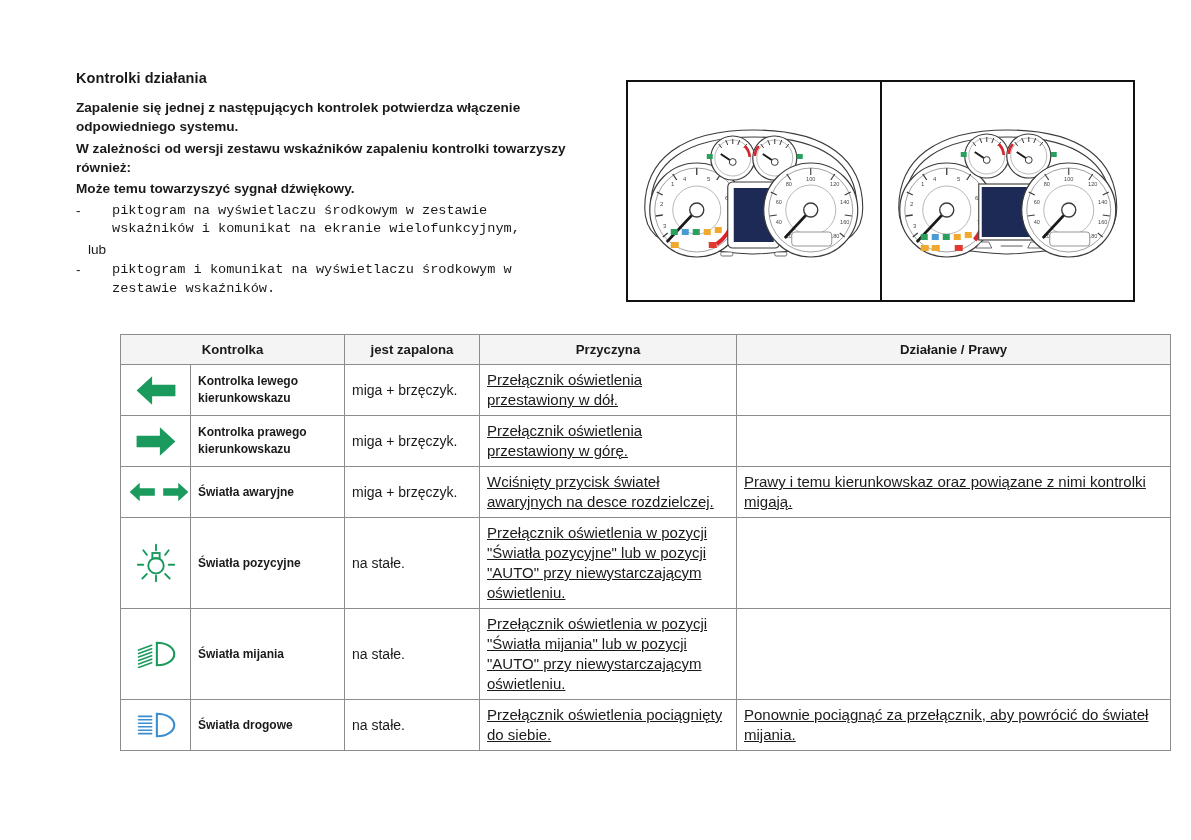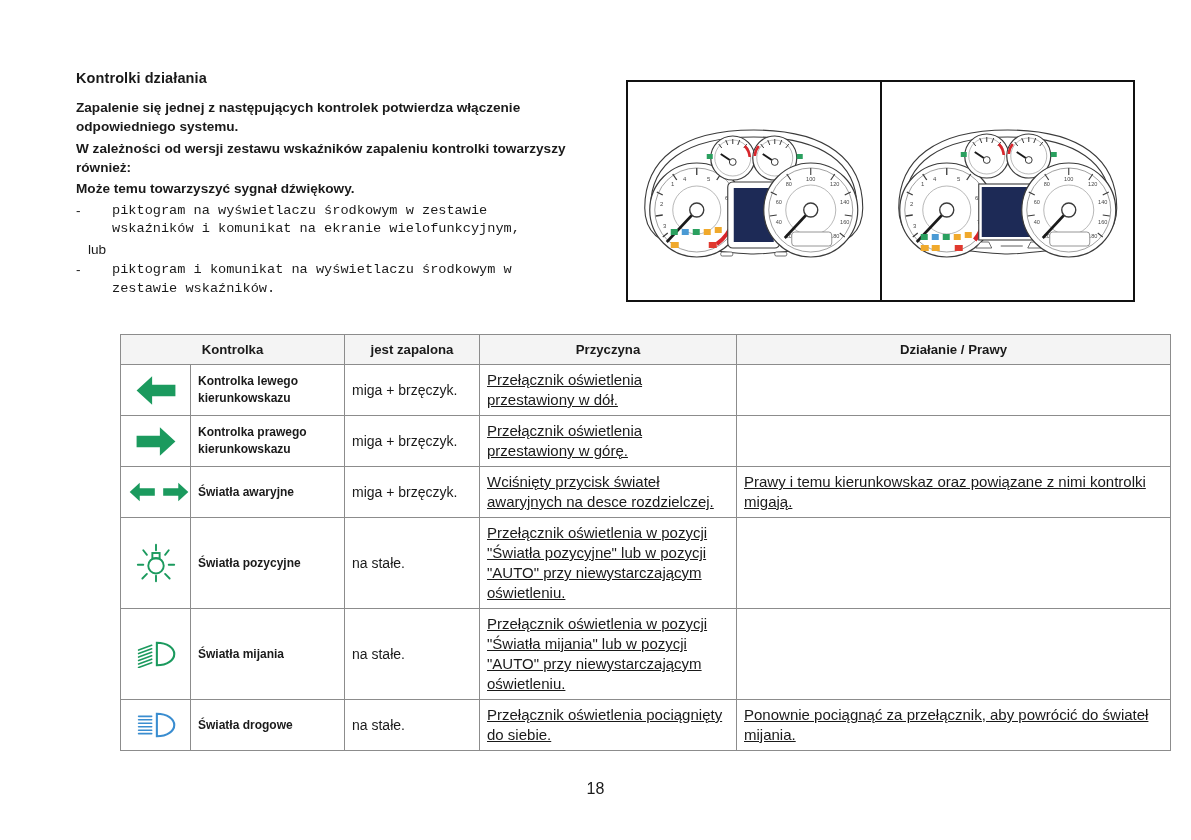--- a/index.html
+++ b/index.html
@@ -482,15 +482,14 @@
             </td>
             <td class="name-cell">Światła drogowe</td>
             <td class="lit-cell">na stałe.</td>
             <td class="cause-cell">Przełącznik oświetlenia pociągnięty do siebie.</td>
             <td class="action-cell">Ponownie pociągnąć za przełącznik, aby powrócić do świateł mijania.</td>
           </tr>
         </tbody>
     </table>
   </div>
 
-  <div class="pagenum">18</div>
 
 </div>
 
 </body></html>

